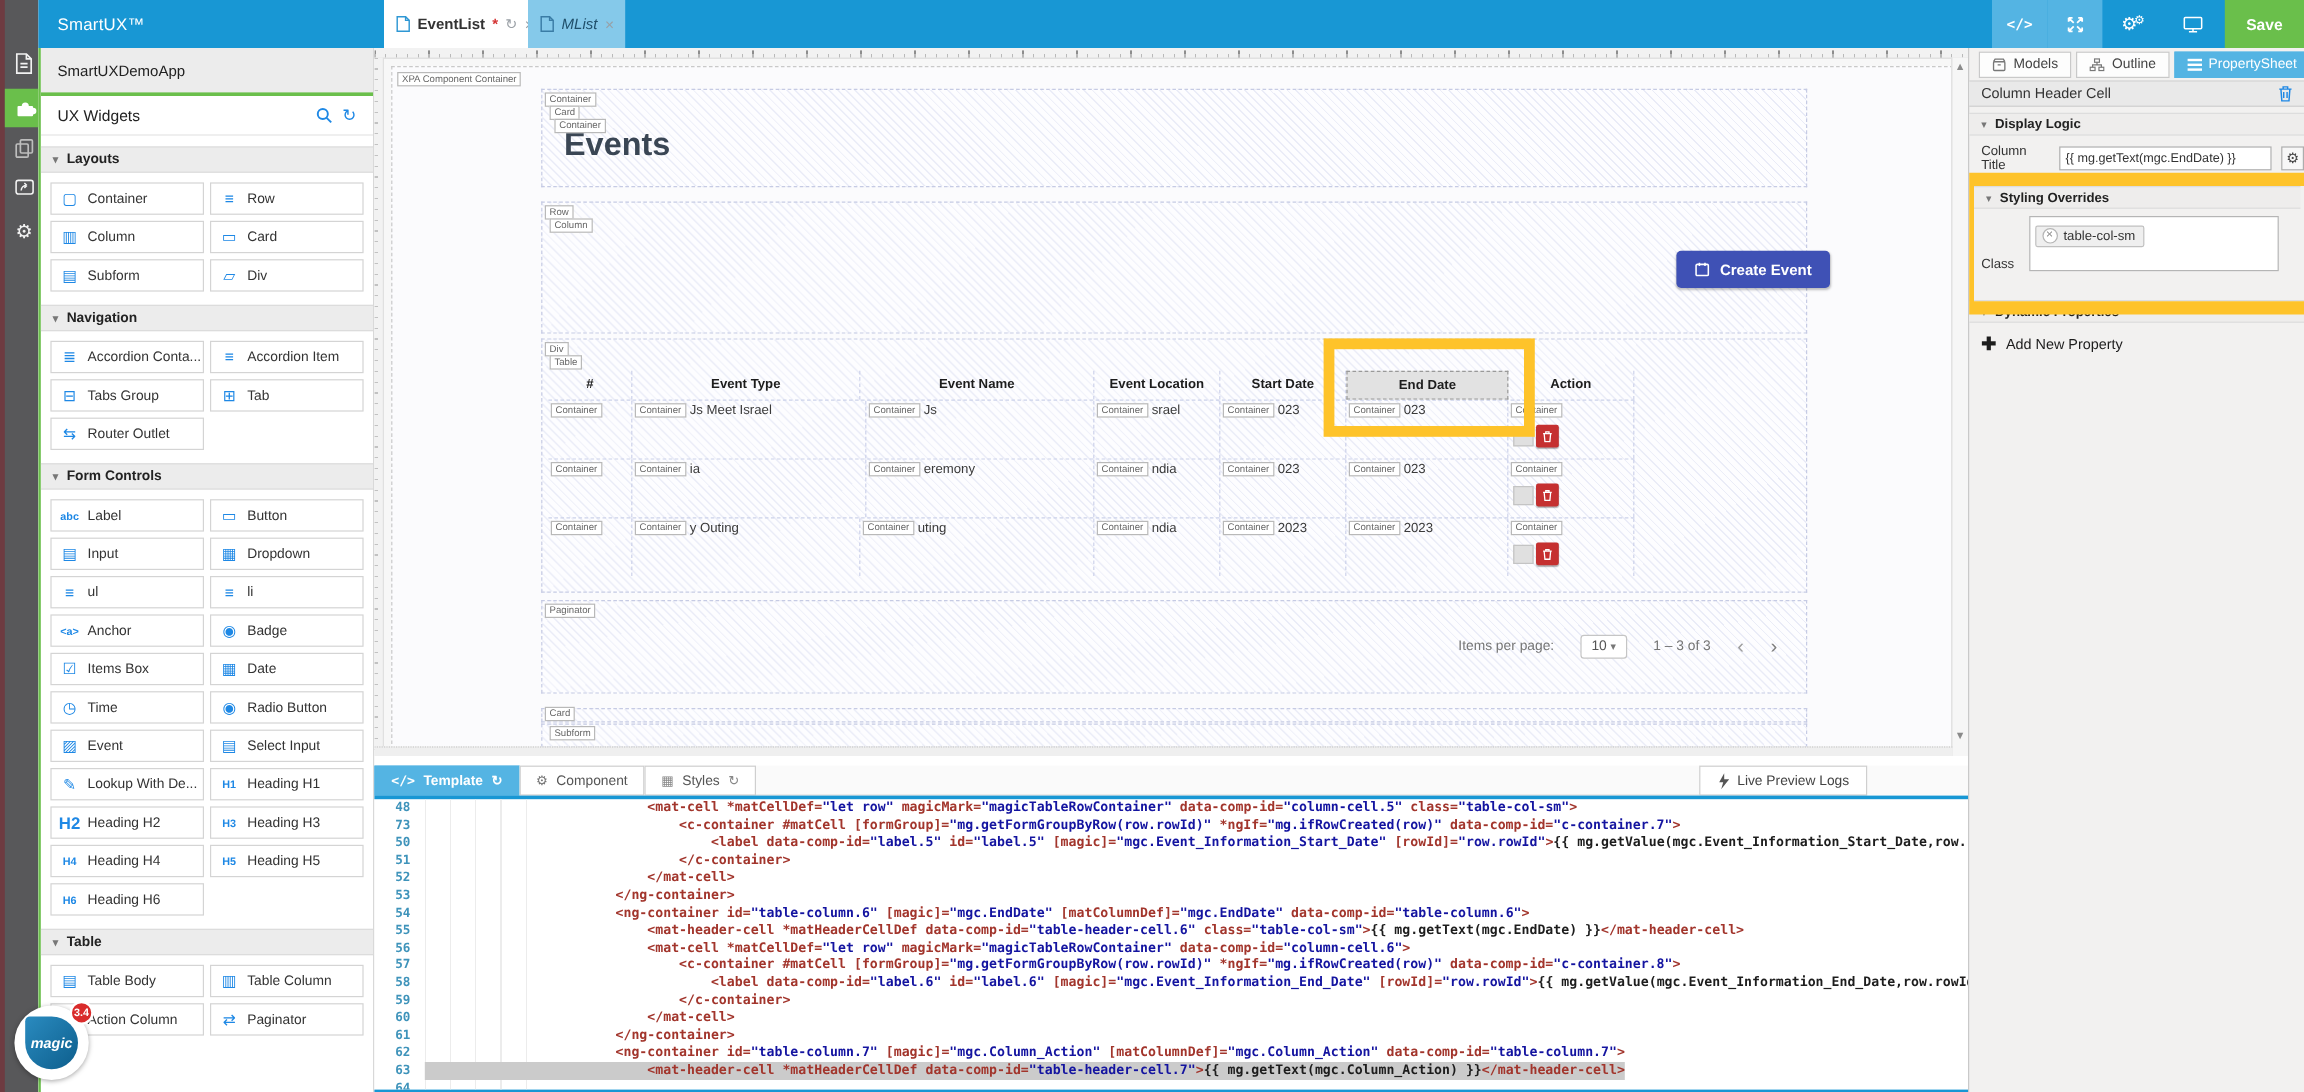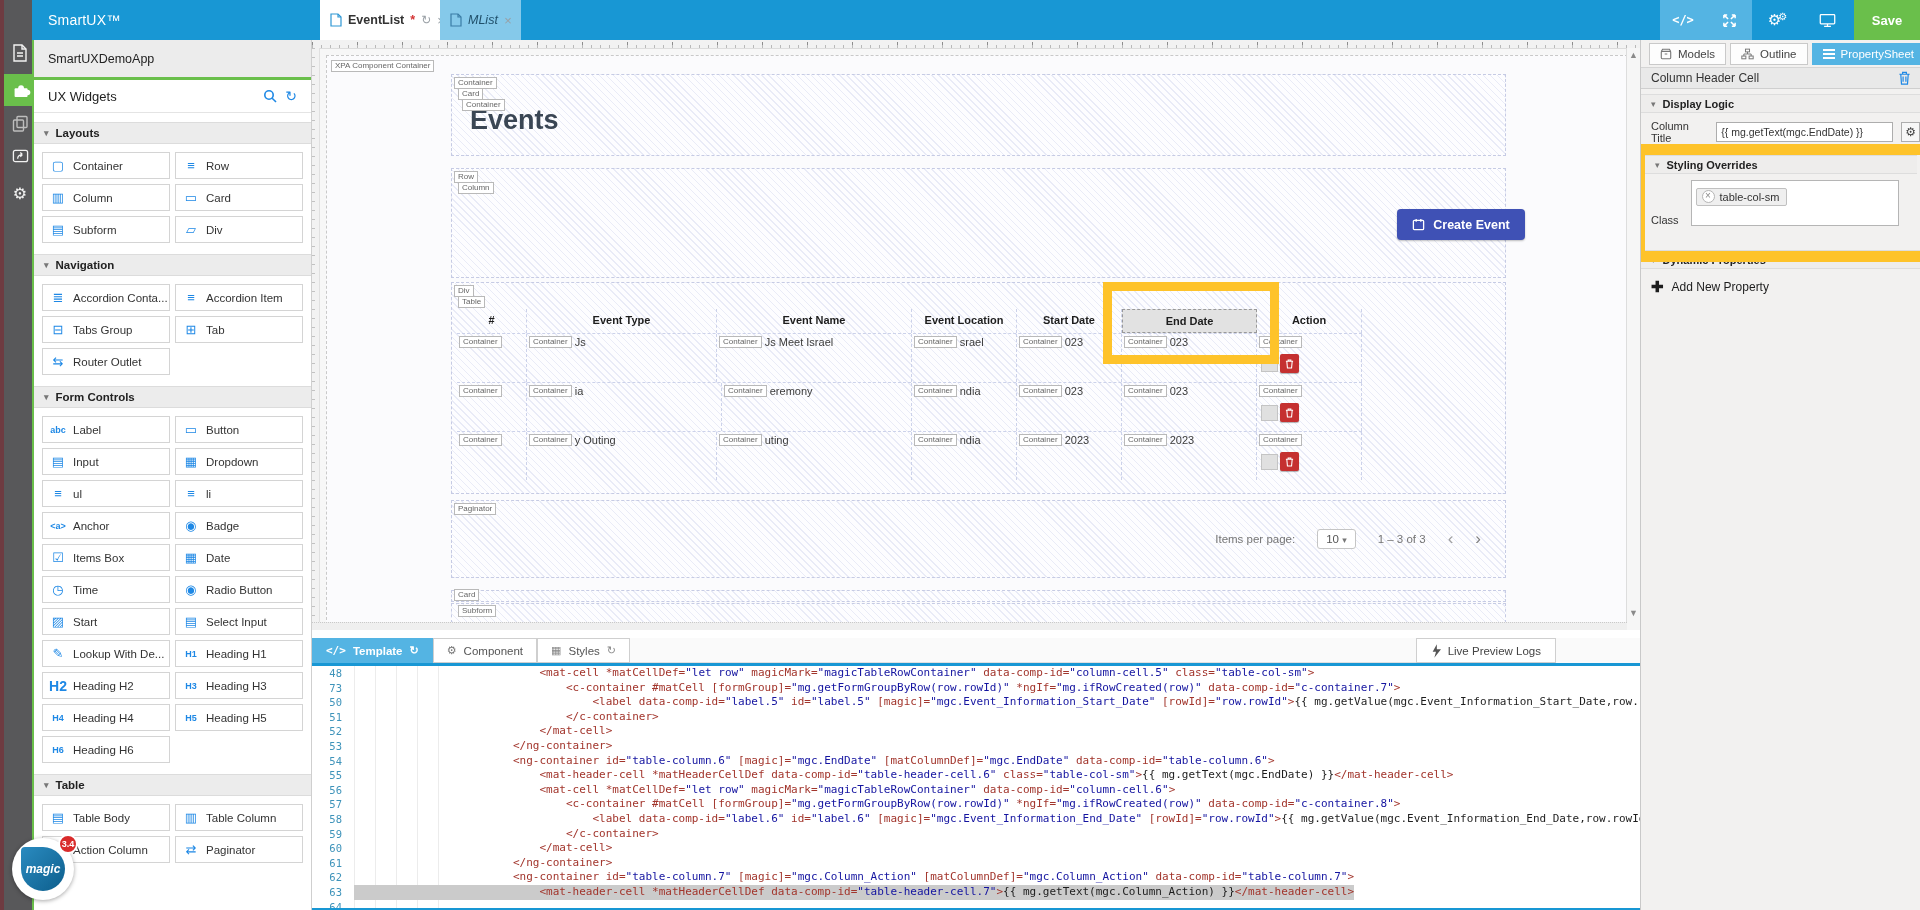--- a/index.html
+++ b/index.html
@@ -78,21 +78,21 @@
 
   
   #codepanel{left:312px;top:630px;width:1328px;height:280px;background:#fff;border-bottom:2px solid #1897d4;box-sizing:border-box;}
   #codetabs{left:0;top:8px;width:1328px;height:25px;display:flex;align-items:stretch;background:#fafafa;}
   .ct{display:flex;align-items:center;gap:7px;padding:0 13px;border:1px solid #cfcfcf;background:#fff;font-size:11.5px;color:#555;box-sizing:border-box;}
   .ct-on{background:#54b4e3;color:#fff;border-color:#54b4e3;font-weight:bold;}
   .ct .ic{font-size:11px;}
   #ct-spacer{flex:1;border-bottom:1px solid #e0e0e0;}
   #live-logs{display:flex;align-items:center;gap:7px;padding:0 14px;border:1px solid #cfcfcf;background:#fff;font-size:11.5px;color:#444;box-sizing:border-box;margin-right:84px;}
   #blueline{left:0;top:33px;width:1328px;height:3px;background:#1897d4;}
-  #codearea{left:0;top:36px;width:1328px;height:242px;overflow:hidden;font-family:"DejaVu Sans Mono",monospace;}
+  #codearea{left:0;top:36px;width:1328px;height:242px;overflow:hidden;font-family:"DejaVu Sans Mono",monospace;font-weight:bold;}
   #guides{position:absolute;left:42px;top:0;width:105px;height:242px;background:repeating-linear-gradient(90deg,#ececec 0 1px,transparent 1px 21px);}
   .cline{display:flex;height:14.6px;line-height:14.6px;white-space:pre;position:relative;}
   .cline.sel .ltxt{background:#cbcbcb;}
   .lnum{width:30px;min-width:30px;text-align:right;padding-right:12px;color:#3e93ba;font-size:10.5px;}
   .ltxt{font-size:11px;color:#a2352c;}
   .cs{color:#1414a0;}
   .ck{color:#1d1d1d;}
 
   
   #rpanel{left:1640px;top:40px;width:280px;height:870px;background:#f2f1f0;border-left:1px solid #c9c9c9;box-sizing:border-box;}
@@ -319,21 +319,21 @@
             <div class="witem">
               <span class="wicon" style="">◷</span>
               <span>Time</span>
             </div>
             <div class="witem">
               <span class="wicon" style="">◉</span>
               <span>Radio Button</span>
             </div>
             <div class="witem">
               <span class="wicon" style="">▨</span>
-              <span>Start</span>
+              <span>Event</span>
             </div>
             <div class="witem">
               <span class="wicon" style="">▤</span>
               <span>Select Input</span>
             </div>
             <div class="witem">
               <span class="wicon" style="">✎</span>
               <span>Lookup With De...</span>
             </div>
             <div class="witem">
@@ -424,22 +424,22 @@
               <div class="th" style="width: 190px;">Event Type</div>
               <div class="th" style="width: 195px;">Event Name</div>
               <div class="th" style="width: 105px;">Event Location</div>
               <div class="th" style="width: 105px;">Start Date</div>
               <div class="th th-sel" style="width: 135px;">End Date</div>
               <div class="th" style="width: 105px;">Action</div>
             </div>
           <div>
               <div class="trow">
                 <div class="td" style="width: 70px;"><span class="chip">Container</span><span class="ctext"> </span></div>
+                <div class="td" style="width: 195px;"><span class="chip">Container</span><span class="ctext"> Js Meet Israel</span></div>
                 <div class="td" style="width: 190px;"><span class="chip">Container</span><span class="ctext"> Js</span></div>
-                <div class="td" style="width: 195px;"><span class="chip">Container</span><span class="ctext"> Js Meet Israel</span></div>
                 <div class="td" style="width: 105px;"><span class="chip">Container</span><span class="ctext"> srael</span></div>
                 <div class="td" style="width: 105px;"><span class="chip">Container</span><span class="ctext"> 023</span></div>
                 <div class="td" style="width: 135px;"><span class="chip">Container</span><span class="ctext"> 023</span></div>
                 <div class="td" style="width: 105px;"><span class="chip">Container</span><br><span class="abtns">
                     <span class="btn-gray"></span>
                     <span class="btn-red">
                       <svg width="9" height="10" viewBox="0 0 10 11" fill="none" stroke="#fff" stroke-width="1.2">
                         <path d="M1 2.5h8M3.5 2.5v-1.5h3v1.5M2 2.5 2.7 10h4.6L8 2.5"></path>
                       </svg>
                     </span>

